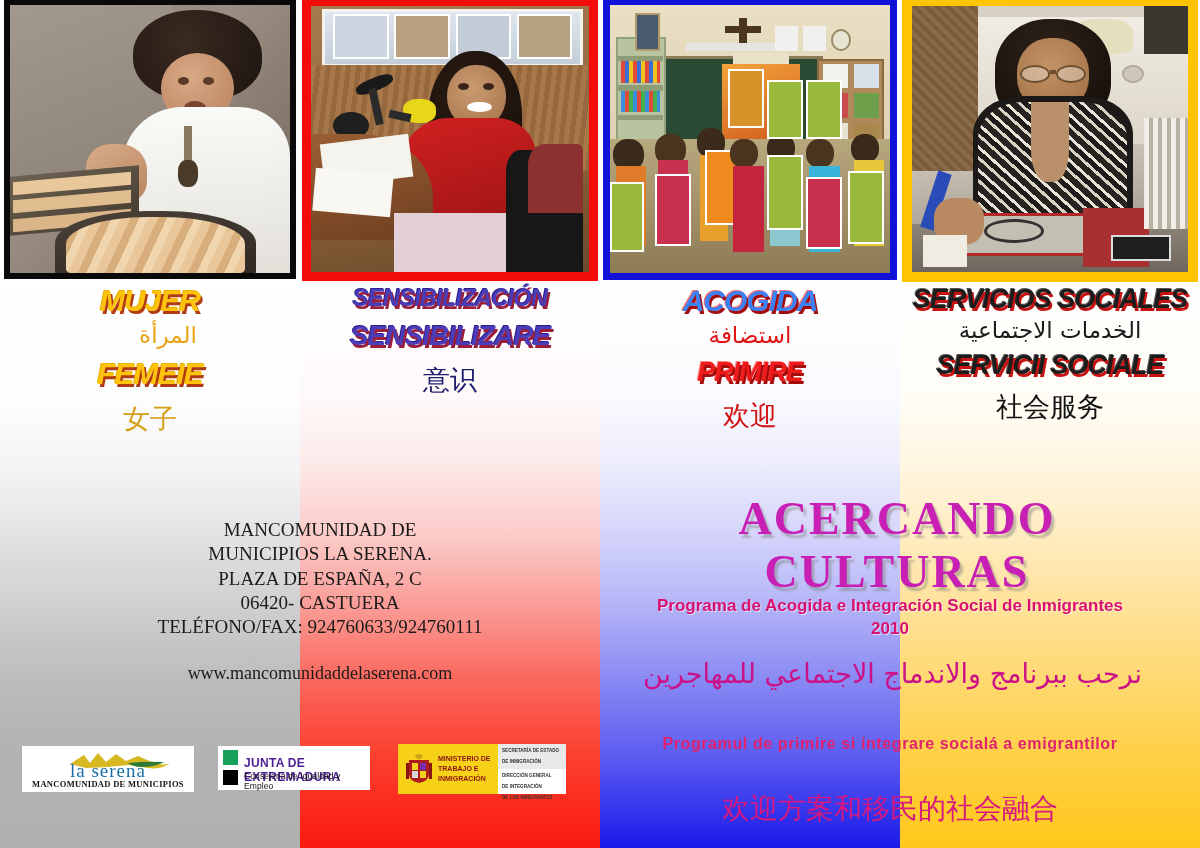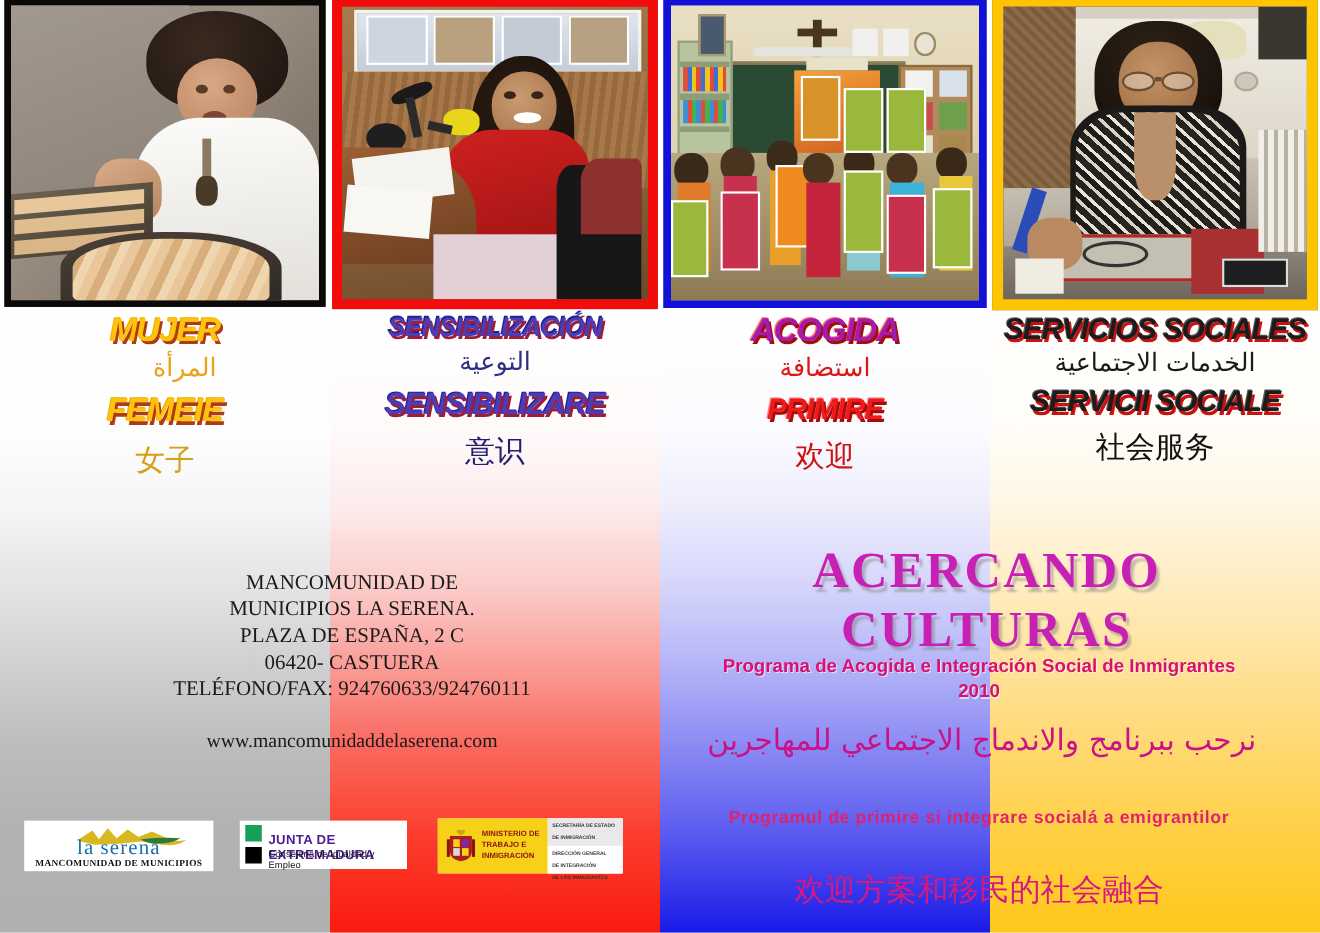--- a/index.html
+++ b/index.html
@@ -42,21 +42,21 @@
   .c1 .h-ro{font-size:30px;color:#ffc20e;text-shadow:2px 3px 0 #b03a14,-1px -1px 0 #e8b400;margin-top:12px;}
   .c1 .h-zh{font-size:27px;color:#d4a017;margin-top:16px;}
 
   
   .c2 .h-es{font-size:24px;color:#4b3cb8;text-shadow:2px 3px 0 #9b1f3a,-1px -1px 0 #2b1f8f;}
   .c2 .h-ar{font-size:23px;color:#2b2f85;margin-top:8px;}
   .c2 .h-ro{font-size:28px;color:#4b3cb8;text-shadow:2px 3px 0 #9b1f3a,-1px -1px 0 #2b1f8f;margin-top:12px;}
   .c2 .h-zh{font-size:27px;color:#20206e;margin-top:16px;}
 
   
-  .c3 .h-es{font-size:30px;color:#a21caf;text-shadow:2px 3px 0 #a50d0d,-1px -1px 0 #ff6a6a;}
+  .c3 .h-es{font-size:30px;color:#3b82f6;text-shadow:2px 3px 0 #a50d0d,-1px -1px 0 #ff6a6a;}
   .c3 .h-ar{font-size:23px;color:#e01515;margin-top:8px;}
   .c3 .h-ro{font-size:27px;color:#ef1b1b;text-shadow:2px 3px 0 #a50d0d,-1px -1px 0 #ff8080;margin-top:12px;}
   .c3 .h-zh{font-size:27px;color:#cf1111;margin-top:16px;}
 
   
   .c4 .h-es{font-size:27px;color:#1c1c1c;text-shadow:2px 3px 0 #c91212,-1px -1px 0 #555;}
   .c4 .h-ar{font-size:23px;color:#1a1a1a;margin-top:6px;}
   .c4 .h-ro{font-size:27px;color:#1c1c1c;text-shadow:2px 3px 0 #c91212,-1px -1px 0 #555;margin-top:10px;}
   .c4 .h-zh{font-size:27px;color:#111;margin-top:14px;}
 
@@ -268,21 +268,20 @@
 
     <div class="head-cell c1">
       <div class="h-line h-es">MUJER</div>
       <div class="h-line h-ar">المرأة</div>
       <div class="h-line h-ro">FEMEIE</div>
       <div class="h-line h-zh">女子</div>
     </div>
 
     <div class="head-cell c2">
       <div class="h-line h-es">SENSIBILIZACIÓN</div>
-      <div class="h-line h-ar">التوعية</div>
       <div class="h-line h-ro">SENSIBILIZARE</div>
       <div class="h-line h-zh">意识</div>
     </div>
 
     <div class="head-cell c3">
       <div class="h-line h-es">ACOGIDA</div>
       <div class="h-line h-ar">استضافة</div>
       <div class="h-line h-ro">PRIMIRE</div>
       <div class="h-line h-zh">欢迎</div>
     </div>

